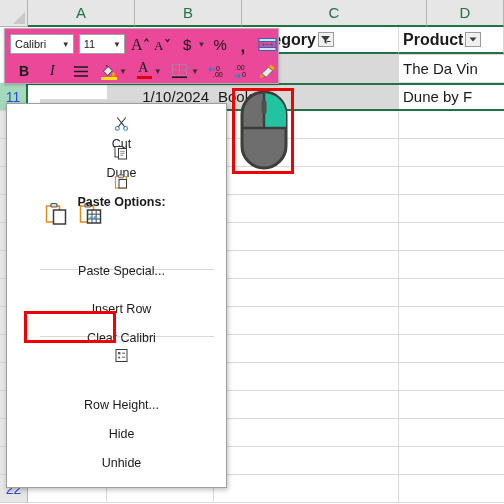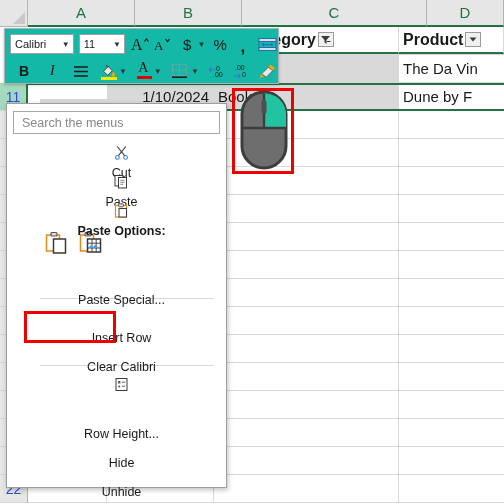--- a/index.html
+++ b/index.html
@@ -71,21 +71,21 @@
 
   .sel-row-band {
     position: absolute; left: 0; right: 0; height: 28px;
     border-top: 2px solid #217346; border-bottom: 2px solid #217346;
     pointer-events: none;
   }
 
   
   .mini-toolbar {
     position: absolute; left: 4px; top: 28px; width: 275px; height: 56px;
-    background: #14b8a6; border: 1px solid #b0b0b0;
+    background: #ec4899; border: 1px solid #b0b0b0;
     box-shadow: 0 1px 3px rgba(0,0,0,.22);
     z-index: 40;
   }
   .mt-row { position: absolute; left: 0; right: 0; height: 26px; display: flex; align-items: center; }
   .mt-row.r1 { top: 2px; }
   .mt-row.r2 { top: 29px; }
   .mt-combo {
     height: 20px; border: 1px solid #a0a0a0; background: #fff;
     display: flex; align-items: center; font-size: 11px; color: #1a1a1a;
     padding-left: 4px; margin-left: 5px;
@@ -419,44 +419,41 @@
           <path d="M12.5 2.5l4.5 3.5-2.2 2.6-4.5-3.4z" fill="#f0a500"></path>
           <path d="M10.3 5.2l4.5 3.4-6.5 6.6-4.6-3.4z" fill="#e8e8e8" stroke="#555" stroke-width=".8"></path>
           <path d="M3.7 11.8l-2.2 3.7 4.3-.3z" fill="#f0a500"></path>
         </svg>
       </div>
     </div>
   </div>
 
   <div class="ctx-menu">
 
-    <div class="ctx-search">
-      <span>Search the menus</span>
-    </div>
 
     <div class="ctx-item">
       <span class="ic">
         <svg width="15" height="15" viewBox="0 0 15 15">
           <path d="M3.2 1.5L11 11.2M11.8 1.5L4 11.2" stroke="#3a3a3a" stroke-width="1.1" fill="none"></path>
           <circle cx="3.4" cy="12.4" r="1.9" fill="none" stroke="#3d8bcd" stroke-width="1.1"></circle>
           <circle cx="11.6" cy="12.4" r="1.9" fill="none" stroke="#3d8bcd" stroke-width="1.1"></circle>
         </svg>
       </span>
       <span class="lbl">Cut</span>
     </div>
 
     <div class="ctx-item">
       <span class="ic">
         <svg width="15" height="15" viewBox="0 0 15 15">
           <rect x="1" y="1.5" width="8" height="10.5" fill="#fff" stroke="#3a3a3a" stroke-width="1"></rect>
           <rect x="4.5" y="3.5" width="8" height="10.5" fill="#fff" stroke="#3a3a3a" stroke-width="1"></rect>
           <path d="M6.3 6.3h4.3M6.3 8.3h4.3M6.3 10.3h3" stroke="#6b6b6b" stroke-width=".8"></path>
         </svg>
       </span>
-      <span class="lbl">Paste</span>
+      <span class="lbl">Dune</span>
     </div>
 
     <div class="ctx-item bold">
       <span class="ic">
         <svg width="15" height="15" viewBox="0 0 15 15">
           <rect x="1.5" y="2.5" width="11" height="11.5" fill="#fff" stroke="#e08a1e" stroke-width="1.2"></rect>
           <rect x="4.5" y="0.8" width="5" height="3" rx="1" fill="#d9d9d9" stroke="#5a5a5a" stroke-width="1"></rect>
           <rect x="5" y="5.5" width="7.5" height="8.5" fill="#fff" stroke="#3a3a3a" stroke-width="1"></rect>
         </svg>
       </span>

